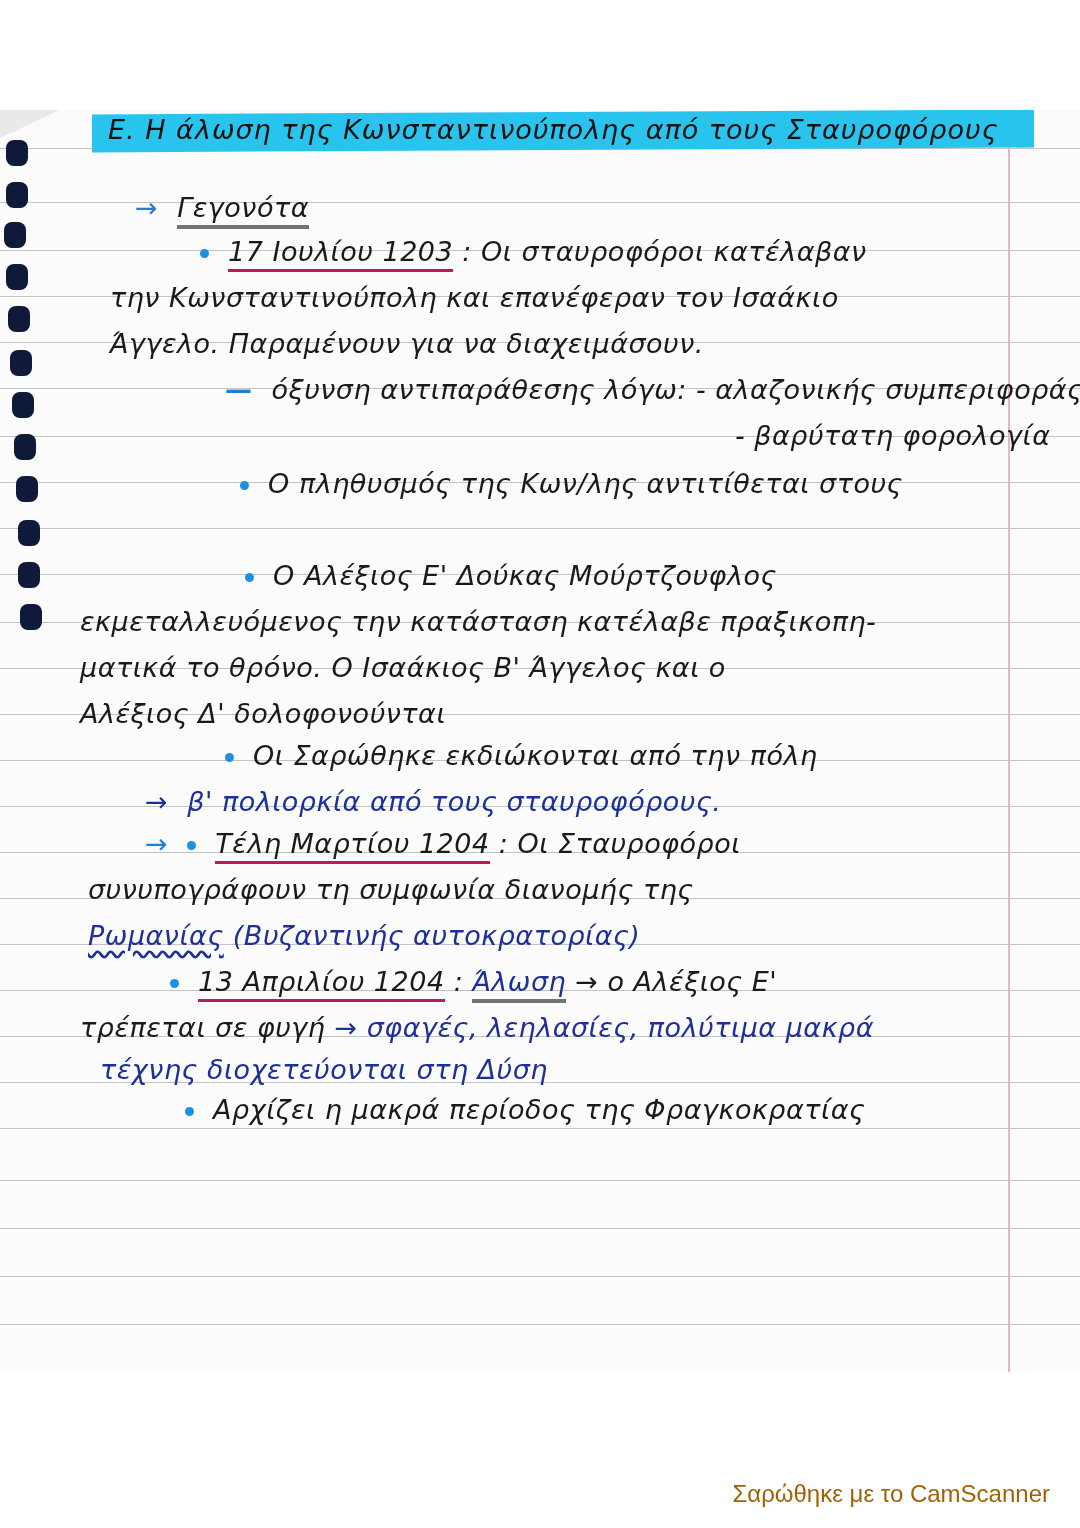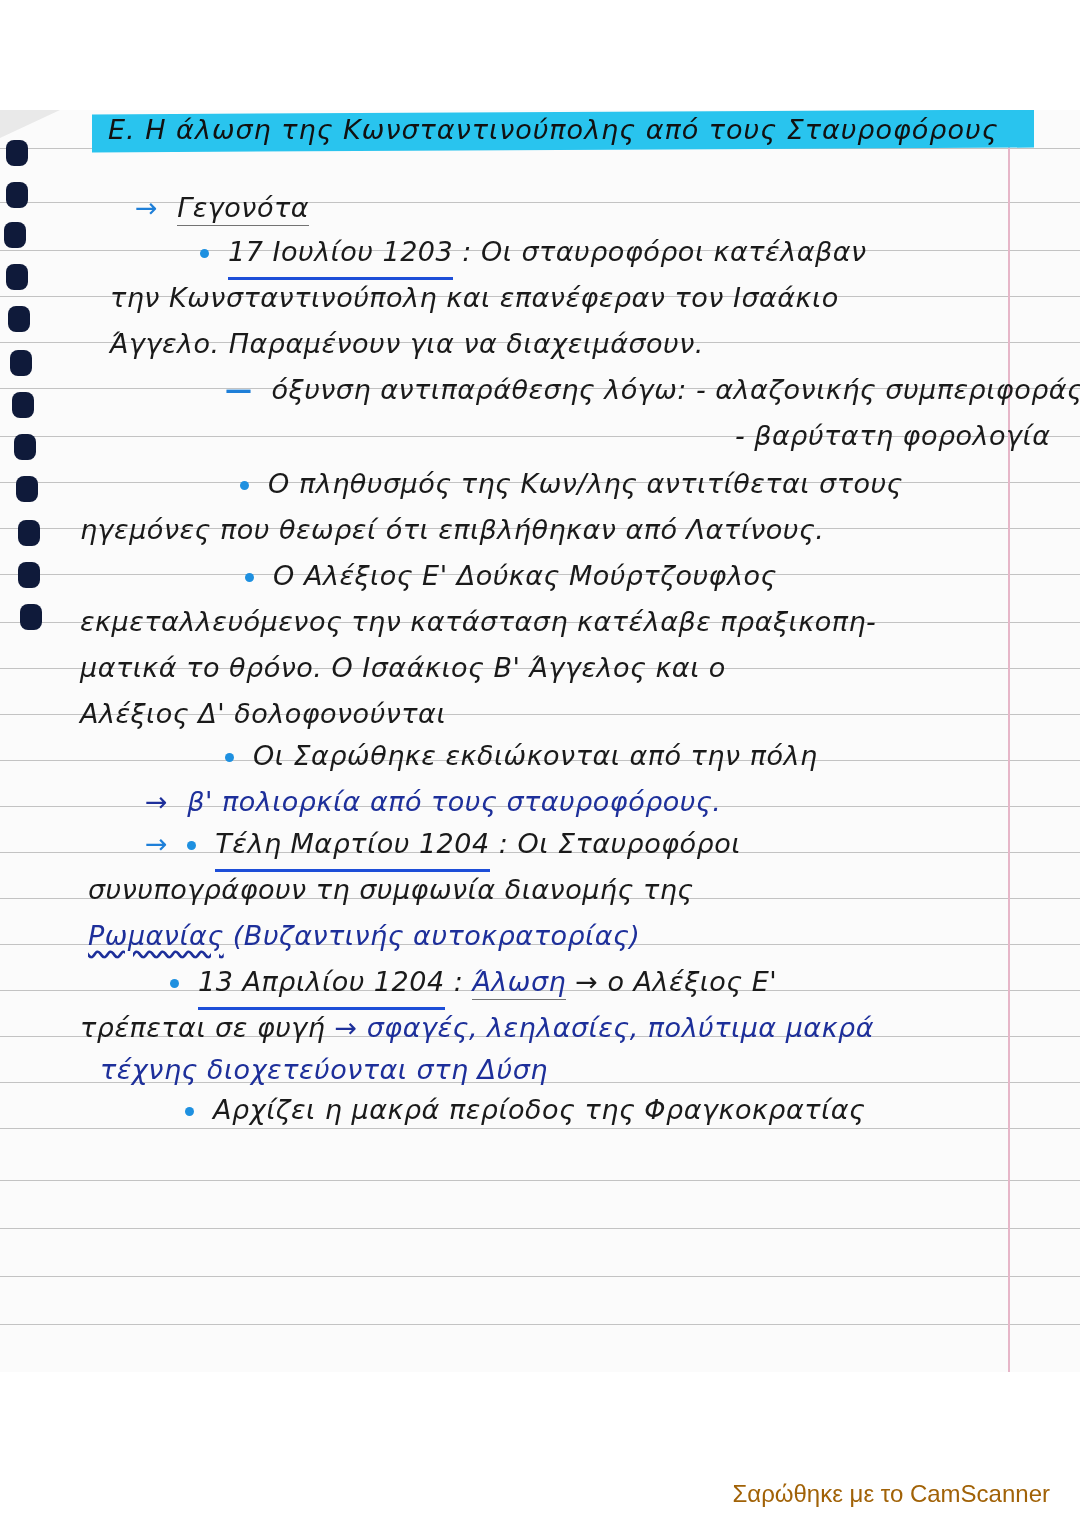--- a/index.html
+++ b/index.html
@@ -55,22 +55,22 @@
     .blue { color: #1d2f9a; }
     .bullet {
       display: inline-block;
       width: 9px; height: 9px; border-radius: 50%;
       background: #1e90e0;
       margin-right: 10px;
       vertical-align: middle;
     }
     .arrow { color: #1e7fd8; font-style: normal; margin-right: 10px; }
     .arrow.dark { color: #1d2f9a; }
-    .ul { border-bottom: 3px solid #1d4ed8; padding-bottom: 10px; }
-    .ul-blue { border-bottom: 1px solid #737373; padding-bottom: 2px; }
+    .ul { border-bottom: 3px solid #be185d; padding-bottom: 2px; }
+    .ul-blue { border-bottom: 4px solid #737373; padding-bottom: 2px; }
     .ul-wavy { text-decoration: underline wavy #1d2f9a; text-underline-offset: 5px; }
     .title-bar {
       position: absolute;
       left: 92px; top: 2px;
       width: 942px; height: 38px;
       background: #29c4ee;
       transform: skewY(-0.3deg);
     }
     .title-text {
       position: absolute;
@@ -158,21 +158,20 @@
     <span class="arrow" style="font-weight:bold">—</span>
     <span>όξυνση αντιπαράθεσης λόγω:</span>
     <span>- αλαζονικής συμπεριφοράς</span>
   </div>
   <div class="line" style="left:735px;top:310px">- βαρύτατη φορολογία</div>
 
   <div class="line" style="left:240px;top:358px">
     <span class="bullet"></span>
     <span>Ο πληθυσμός της Κων/λης αντιτίθεται στους</span>
   </div>
-  <div class="line" style="left:80px;top:404px">ηγεμόνες που θεωρεί ότι επιβλήθηκαν από Λατίνους.</div>
 
   <div class="line" style="left:80px;top:496px">εκμεταλλευόμενος την κατάσταση κατέλαβε πραξικοπη-</div>
   <div class="line" style="left:245px;top:450px">
     <span class="bullet"></span>
     <span>Ο Αλέξιος Ε' Δούκας Μούρτζουφλος</span>
   </div>
   <div class="line" style="left:80px;top:542px">ματικά το θρόνο. Ο Ισαάκιος Β' Άγγελος και ο</div>
   <div class="line" style="left:80px;top:588px">Αλέξιος Δ' δολοφονούνται</div>
 
   <div class="line" style="left:225px;top:630px">

